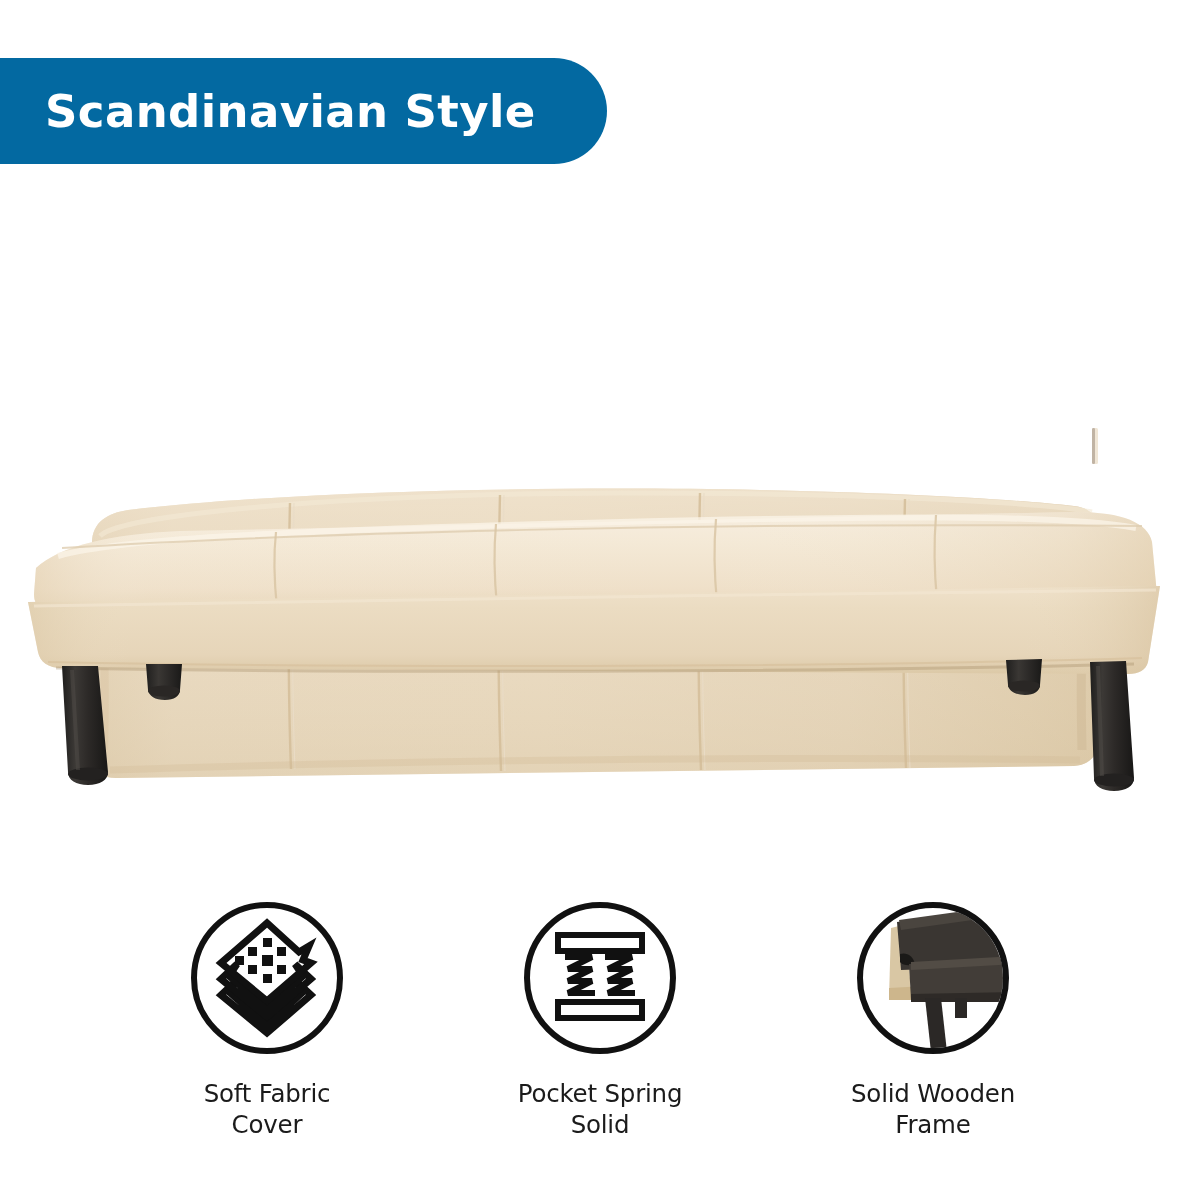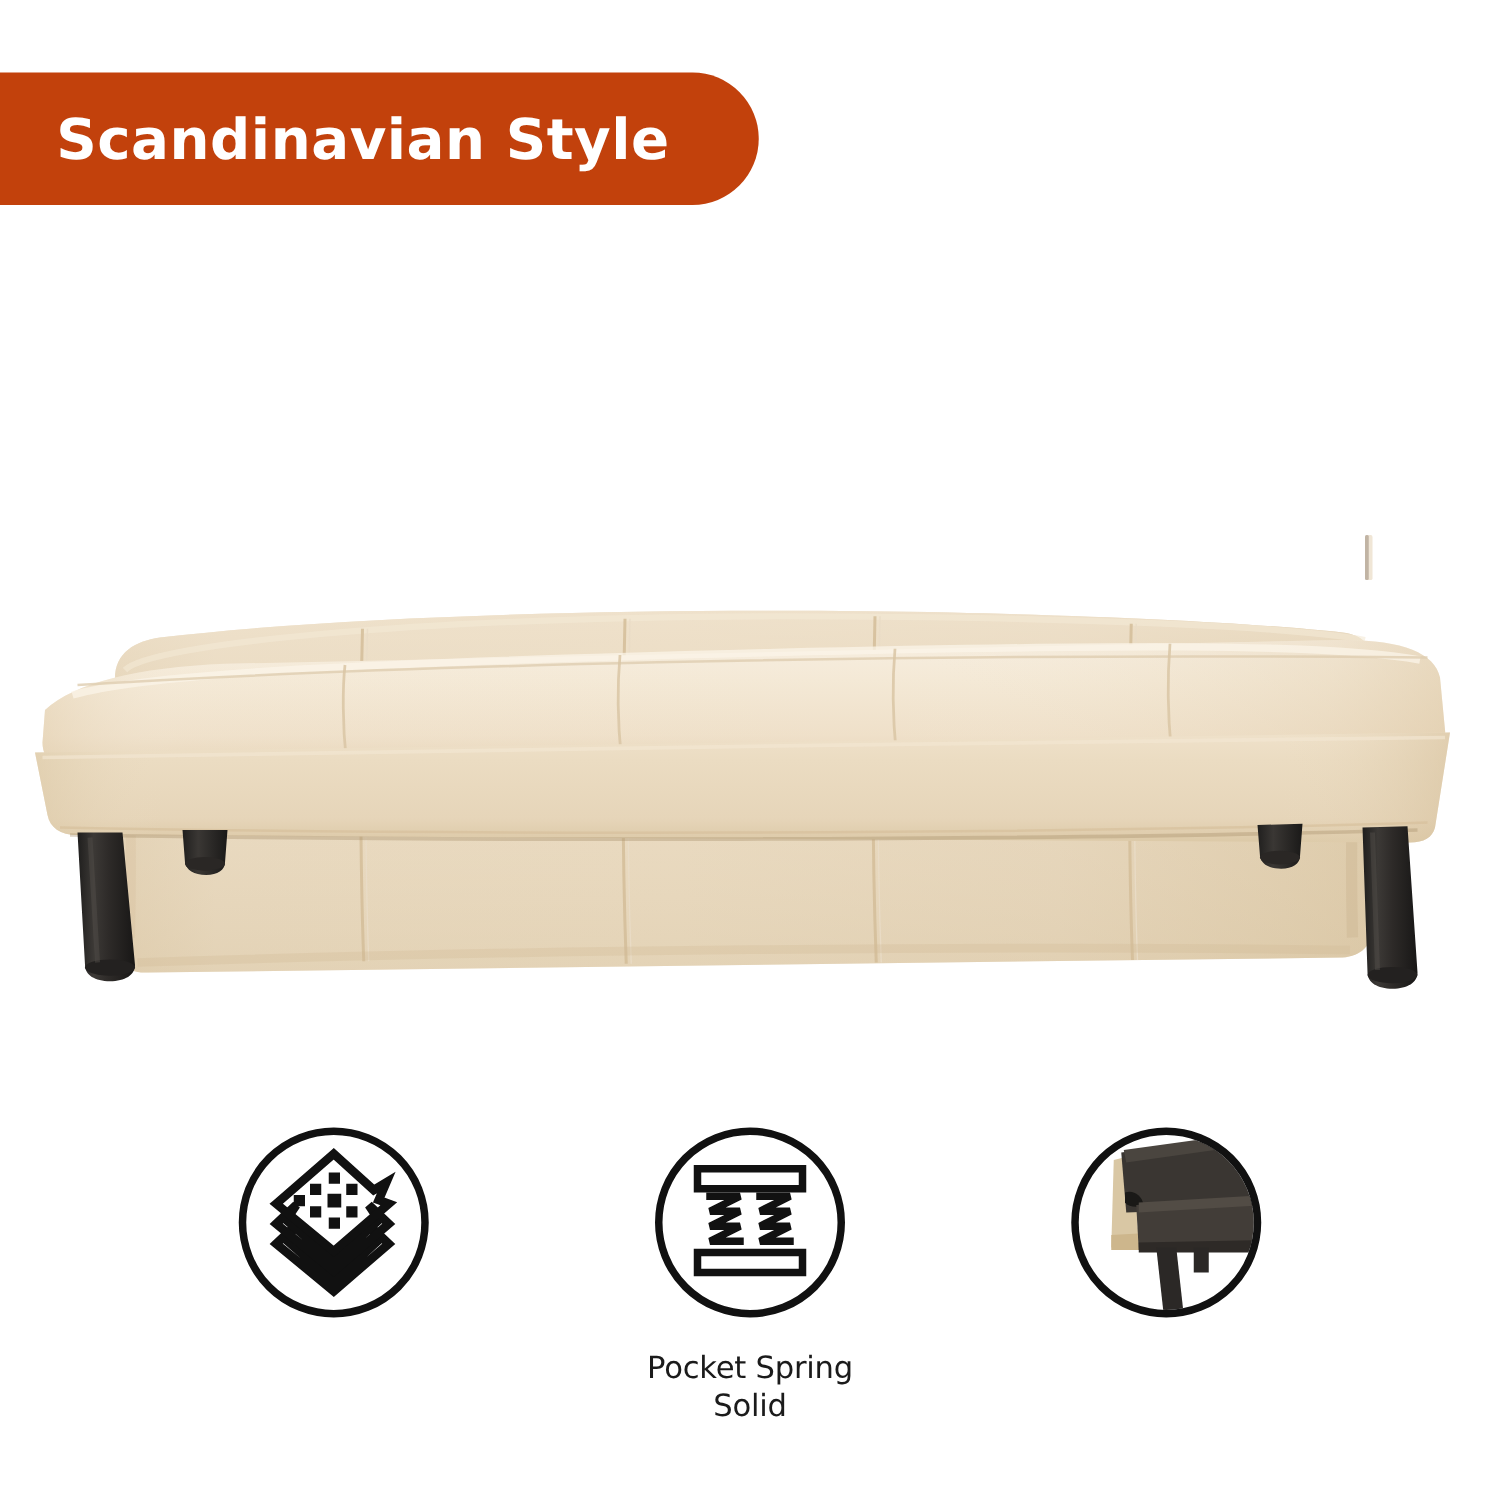--- a/index.html
+++ b/index.html
@@ -19,21 +19,21 @@
     overflow: hidden;
   }
 
   
   .banner {
     position: absolute;
     left: 0;
     top: 58px;
     width: 607px;
     height: 106px;
-    background: #c2410c;
+    background: #0369a1;
     border-top-right-radius: 53px;
     border-bottom-right-radius: 53px;
     display: flex;
     align-items: center;
   }
   .banner-text {
     color: #ffffff;
     font-size: 45px;
     font-weight: bold;
     letter-spacing: 0.4px;
@@ -303,20 +303,22 @@
             <rect x="59" y="47" width="9" height="9"></rect>
             <rect x="88" y="47" width="9" height="9"></rect>
             <rect x="59" y="65" width="9" height="9"></rect>
             <rect x="88" y="65" width="9" height="9"></rect>
             <rect x="74" y="38" width="9" height="9"></rect>
             <rect x="74" y="74" width="9" height="9"></rect>
             <rect x="46" y="56" width="9" height="9"></rect>
           </g>
         </svg>
       </div>
+      <div class="feature-label">Soft Fabric
+Cover</div>
     </div>
 
     <div class="feature">
       <div class="feature-icon-wrap">
         <svg width="156" height="156" viewBox="0 0 156 156" xmlns="http://www.w3.org/2000/svg">
           <circle cx="78" cy="78" r="73" fill="none" stroke="#111111" stroke-width="6"></circle>
 
           <rect x="36" y="35" width="84" height="16" fill="none" stroke="#111111" stroke-width="6"></rect>
 
           <rect x="36" y="102" width="84" height="16" fill="none" stroke="#111111" stroke-width="6"></rect>
@@ -354,17 +356,19 @@
             <path d="M 56,62 L 160,56 L 160,64 L 56,70 Z" fill="#524C45"></path>
 
             <path d="M 56,94 L 160,92 L 160,102 L 56,102 Z" fill="#2E2A27"></path>
 
             <path d="M 70,98 L 86,98 L 92,152 L 76,152 Z" fill="#2B2826"></path>
             <path d="M 100,98 L 112,98 L 112,118 L 100,118 Z" fill="#2B2826"></path>
           </g>
           <circle cx="78" cy="78" r="73" fill="none" stroke="#111111" stroke-width="6"></circle>
         </svg>
       </div>
+      <div class="feature-label">Solid Wooden
+Frame</div>
     </div>
 
   </div>
 
 </div>
 
 </body></html>

